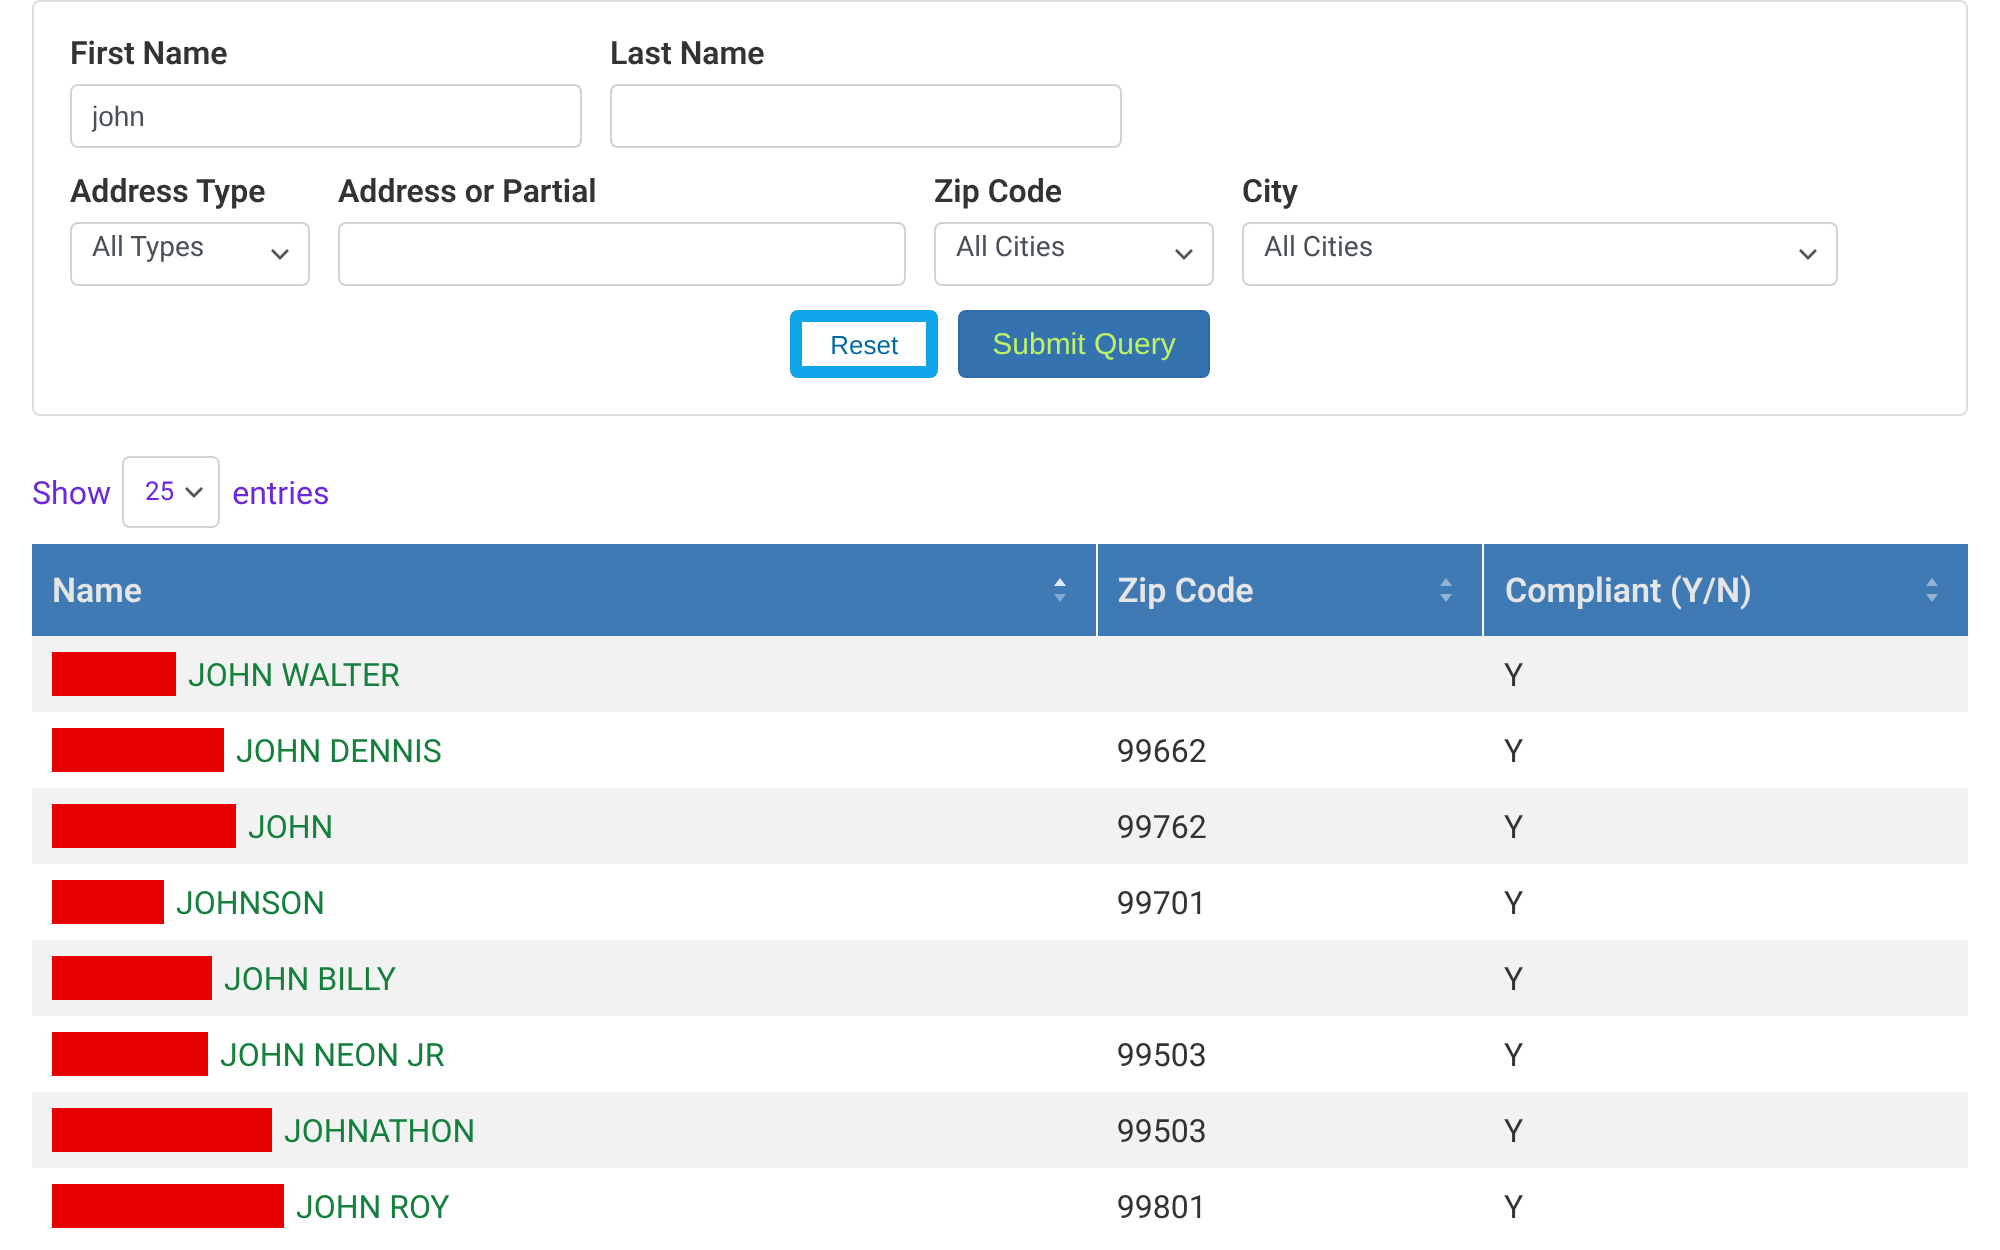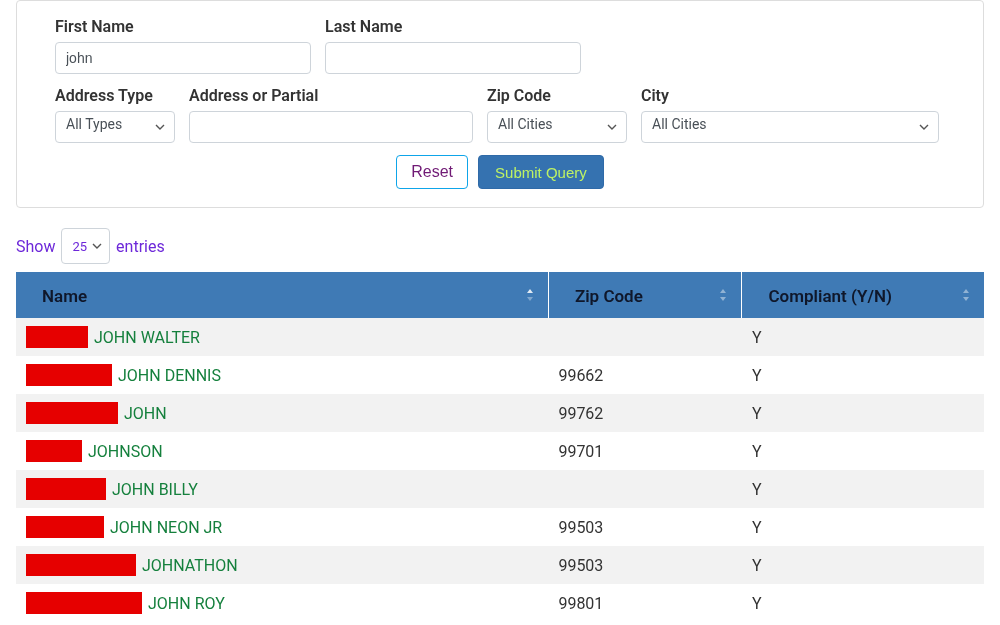--- a/index.html
+++ b/index.html
@@ -16,21 +16,20 @@
     border: 1px solid #ddd;
     border-radius: 4px;
     margin: 0 16px 20px 16px;
     padding: 16px 18px 18px 18px;
   }
   .search-row {
     display: flex;
     flex-wrap: wrap;
     gap: 14px;
     margin-bottom: 12px;
-    margin-left: 20px;
   }
   .field-group {
     display: flex;
     flex-direction: column;
   }
   .field-label {
     font-weight: 600;
     font-size: 16px;
     color: #333;
     margin-bottom: 6px;
@@ -70,25 +69,25 @@
   .chevron svg { display: block; }
   .button-row {
     display: flex;
     justify-content: center;
     gap: 10px;
     margin-top: 2px;
   }
   .btn-reset {
     height: 34px;
     padding: 0 14px;
-    border: 1px solid #0ea5e9;
+    border: 6px solid #0ea5e9;
     border-radius: 4px;
     background: #fff;
-    color: #701a75;
-    font-size: 16px;
+    color: #0369a1;
+    font-size: 13px;
     cursor: pointer;
   }
   .btn-submit {
     height: 34px;
     padding: 0 16px;
     border: 1px solid #2f6aa8;
     border-radius: 4px;
     background: #3572b0;
     color: #bef264;
     font-size: 15px;
@@ -116,25 +115,25 @@
   .entries-wrap { position: relative; display: inline-block; }
   .entries-wrap .chevron { right: 8px; }
   table.results {
     width: calc(100% - 32px);
     margin: 0 16px;
     border-collapse: collapse;
     table-layout: fixed;
   }
   table.results thead th {
     background: #3f7ab5;
-    color: #0f172a;
+    color: #e5e5e5;
     text-align: left;
     font-weight: 600;
     font-size: 17px;
-    padding: 14px 10px 12px 26px;
+    padding: 14px 10px 12px 10px;
     position: relative;
     border-right: 1px solid rgba(255,255,255,0.15);
   }
   table.results thead th:last-child { border-right: none; }
   .sort-icon {
     position: absolute;
     right: 10px;
     top: 50%;
     transform: translateY(-50%);
     opacity: 0.85;

